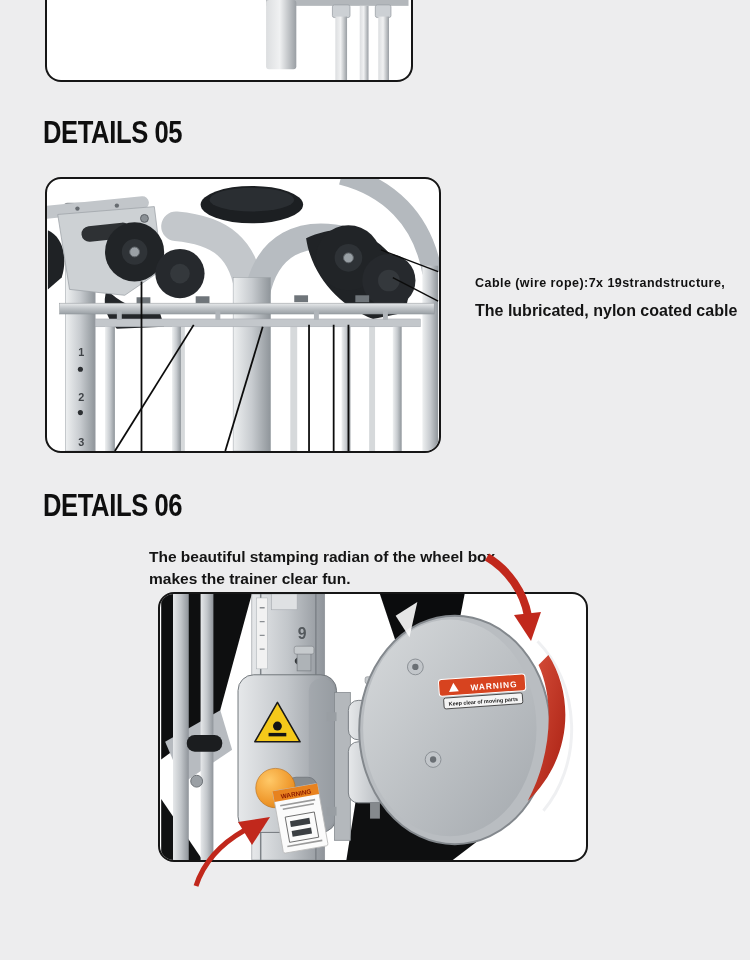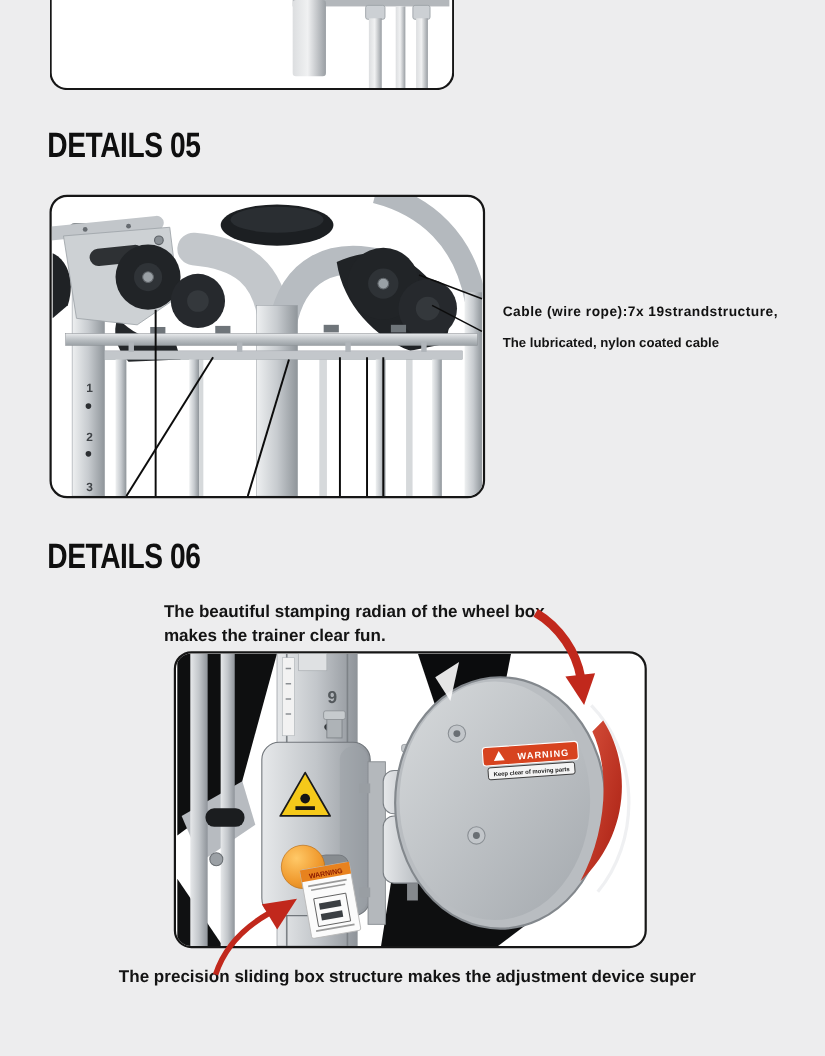--- a/index.html
+++ b/index.html
@@ -22,26 +22,26 @@
   .section-heading{
     position:absolute;left:43px;
     font-size:32px;font-weight:700;letter-spacing:-0.5px;color:#0f0f0f;
     transform:scaleX(0.8);transform-origin:left center;
     white-space:nowrap;
   }
   #heading-05{top:114px;}
   #heading-06{top:487px;}
   #details05-photo{left:45px;top:177px;width:396px;height:276px;}
   #details06-photo{left:158px;top:592px;width:430px;height:270px;}
-  #details05-text{position:absolute;left:457px;top:276px;width:265px;}
+  #details05-text{position:absolute;left:475px;top:276px;width:265px;}
   .spec-line{
     font-size:12.5px;font-weight:700;letter-spacing:0.45px;color:#111;
     margin:0 0 10px 0;white-space:nowrap;
   }
-  .caption{font-size:12px;font-weight:700;line-height:22px;color:#141414;}
+  .caption{font-size:16px;font-weight:700;line-height:22px;color:#141414;}
   .caption div{white-space:nowrap;}
   #details06-top-caption{position:absolute;left:149px;top:546px;font-size:15.5px;}
   #details06-bottom-caption{position:absolute;left:108px;top:878px;font-size:15.5px;}
   #arrow-overlay{
     position:absolute;left:0;top:0;width:750px;height:960px;
     pointer-events:none;z-index:3;
   }
 </style>
 </head>
 <body>
@@ -302,21 +302,20 @@
         <rect x="286" y="103" width="80" height="11" rx="2" fill="#f4f4f4" stroke="#2a2a2a" stroke-width="0.8"></rect>
         <text x="326" y="111" text-anchor="middle" font-size="5.5" font-weight="700" fill="#222222">Keep clear of moving parts</text>
       </g>
     </g>
 
     <path d="M393,62 C420,104 417,168 372,210 C396,166 400,108 383,72 Z" fill="url(#redGrad)"></path>
   </svg>
 </div>
 
 <div id="details06-bottom-caption" class="caption">
-  <div>The precision sliding box structure makes the adjustment device super</div>
 </div>
 
 <svg id="arrow-overlay" viewBox="0 0 750 960">
   <g>
     <path d="M487,557 C509,570 524,593 528,616" stroke="#c1281c" stroke-width="8" fill="none"></path>
     <polygon points="531,641 514,615 541,612" fill="#c1281c"></polygon>
   </g>
   <g>
     <path d="M196,886 C204,861 222,843 245,830" stroke="#c1281c" stroke-width="5" fill="none"></path>
     <polygon points="270,817 238,822 252,845" fill="#c1281c"></polygon>

